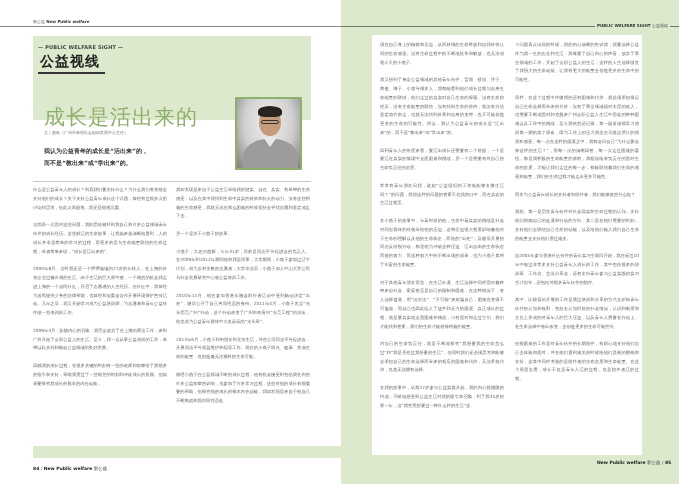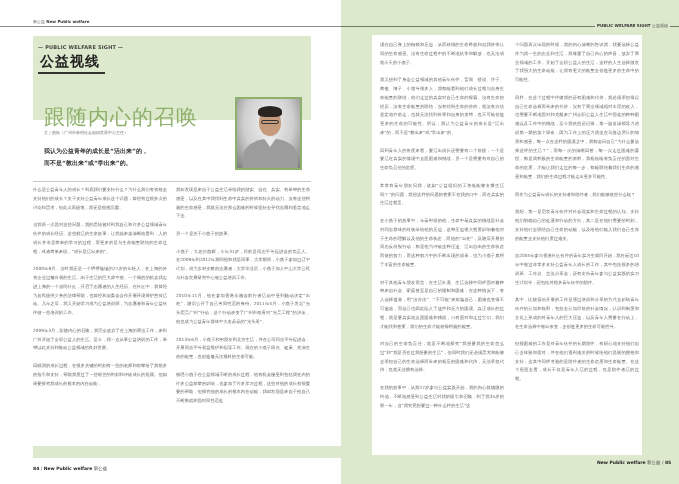--- a/index.html
+++ b/index.html
@@ -58,21 +58,21 @@
   <span>新公益</span>
   <b>New Public welfare</b>
 </div>
 <div class="head-rule-left"></div>
 
 <div class="hero-box"></div>
 <div class="section-kicker">— PUBLIC WELFARE SIGHT —</div>
 <div class="section-title">公益视线</div>
 <div class="section-underline"></div>
 
-<div class="article-title">跟随内心的召唤</div>
+<div class="article-title">成长是活出来的</div>
 
 <div class="portrait" title="作者肖像">
   <div class="body"></div>
   <div class="collar"></div>
   <div class="head"></div>
   <div class="hair"></div>
   <div class="glasses"></div>
 </div>
 
 <div class="byline">文 / 曲栋（广州市恭明社会组织发展中心主任）</div>

